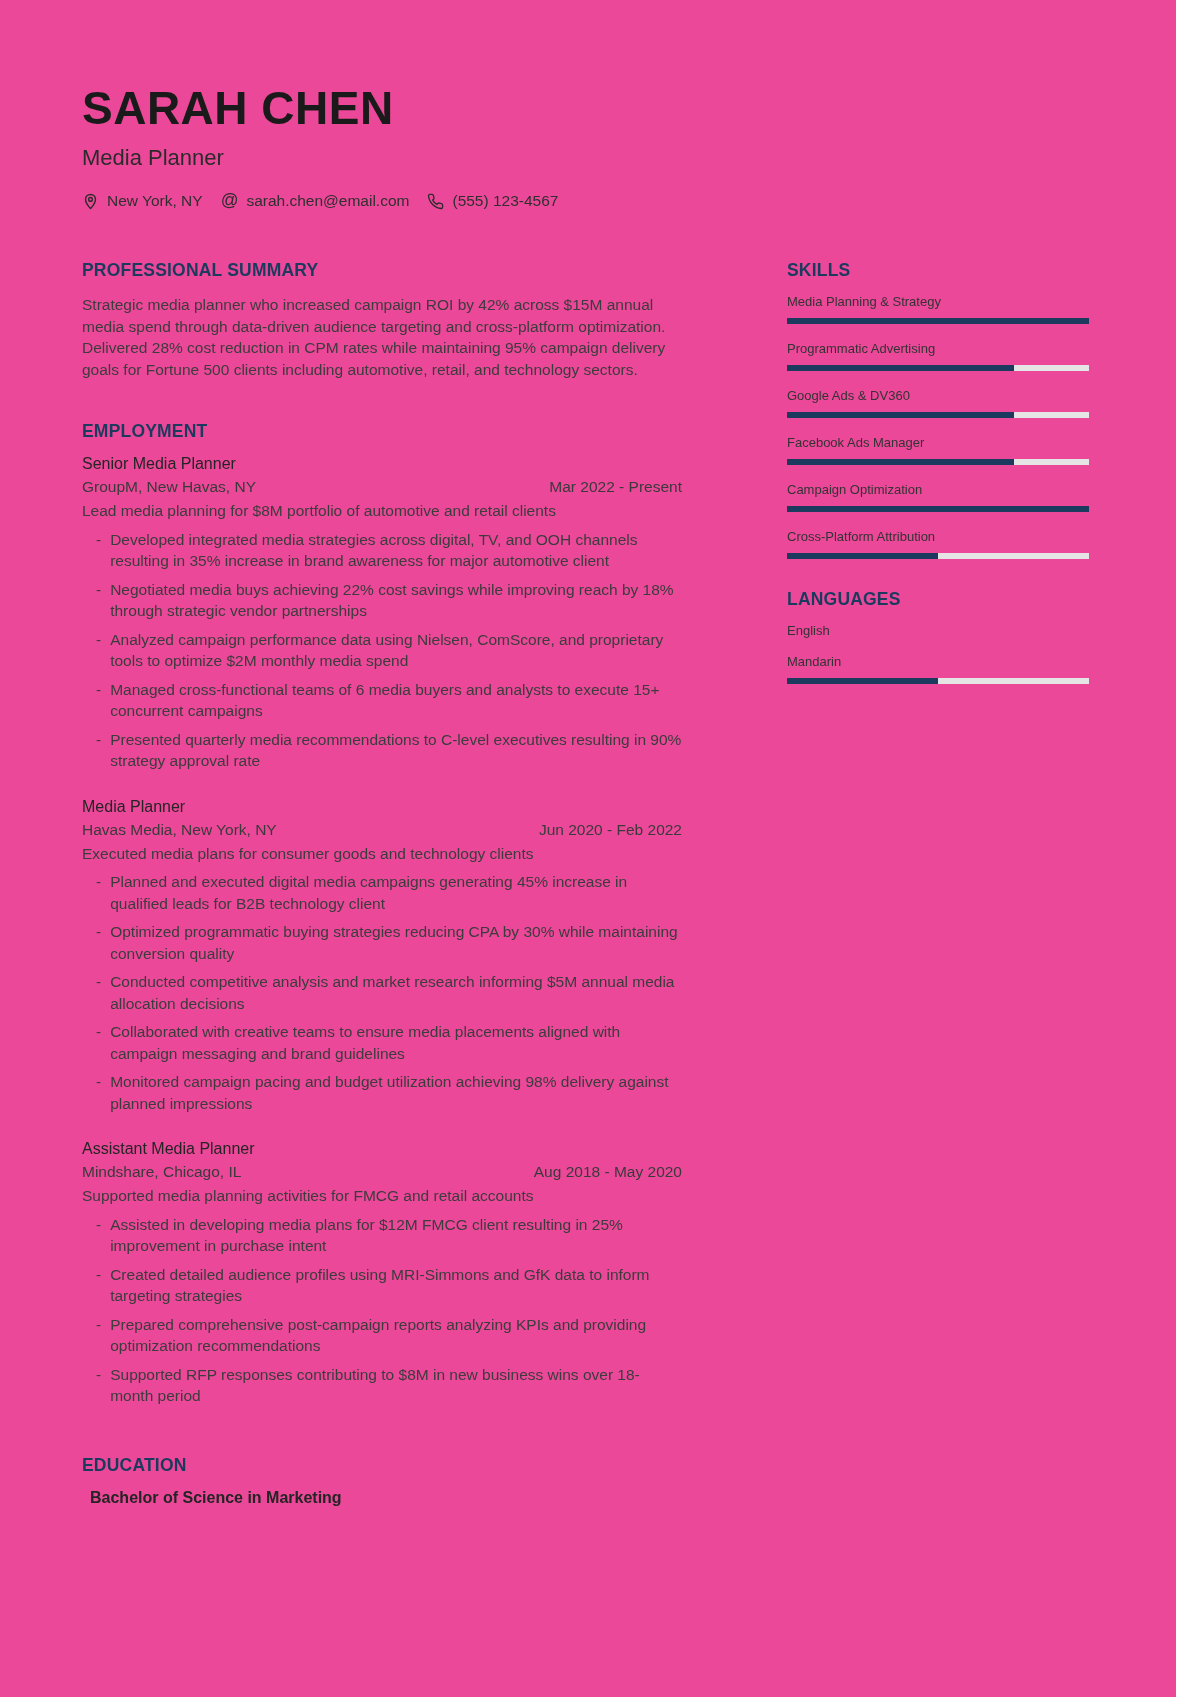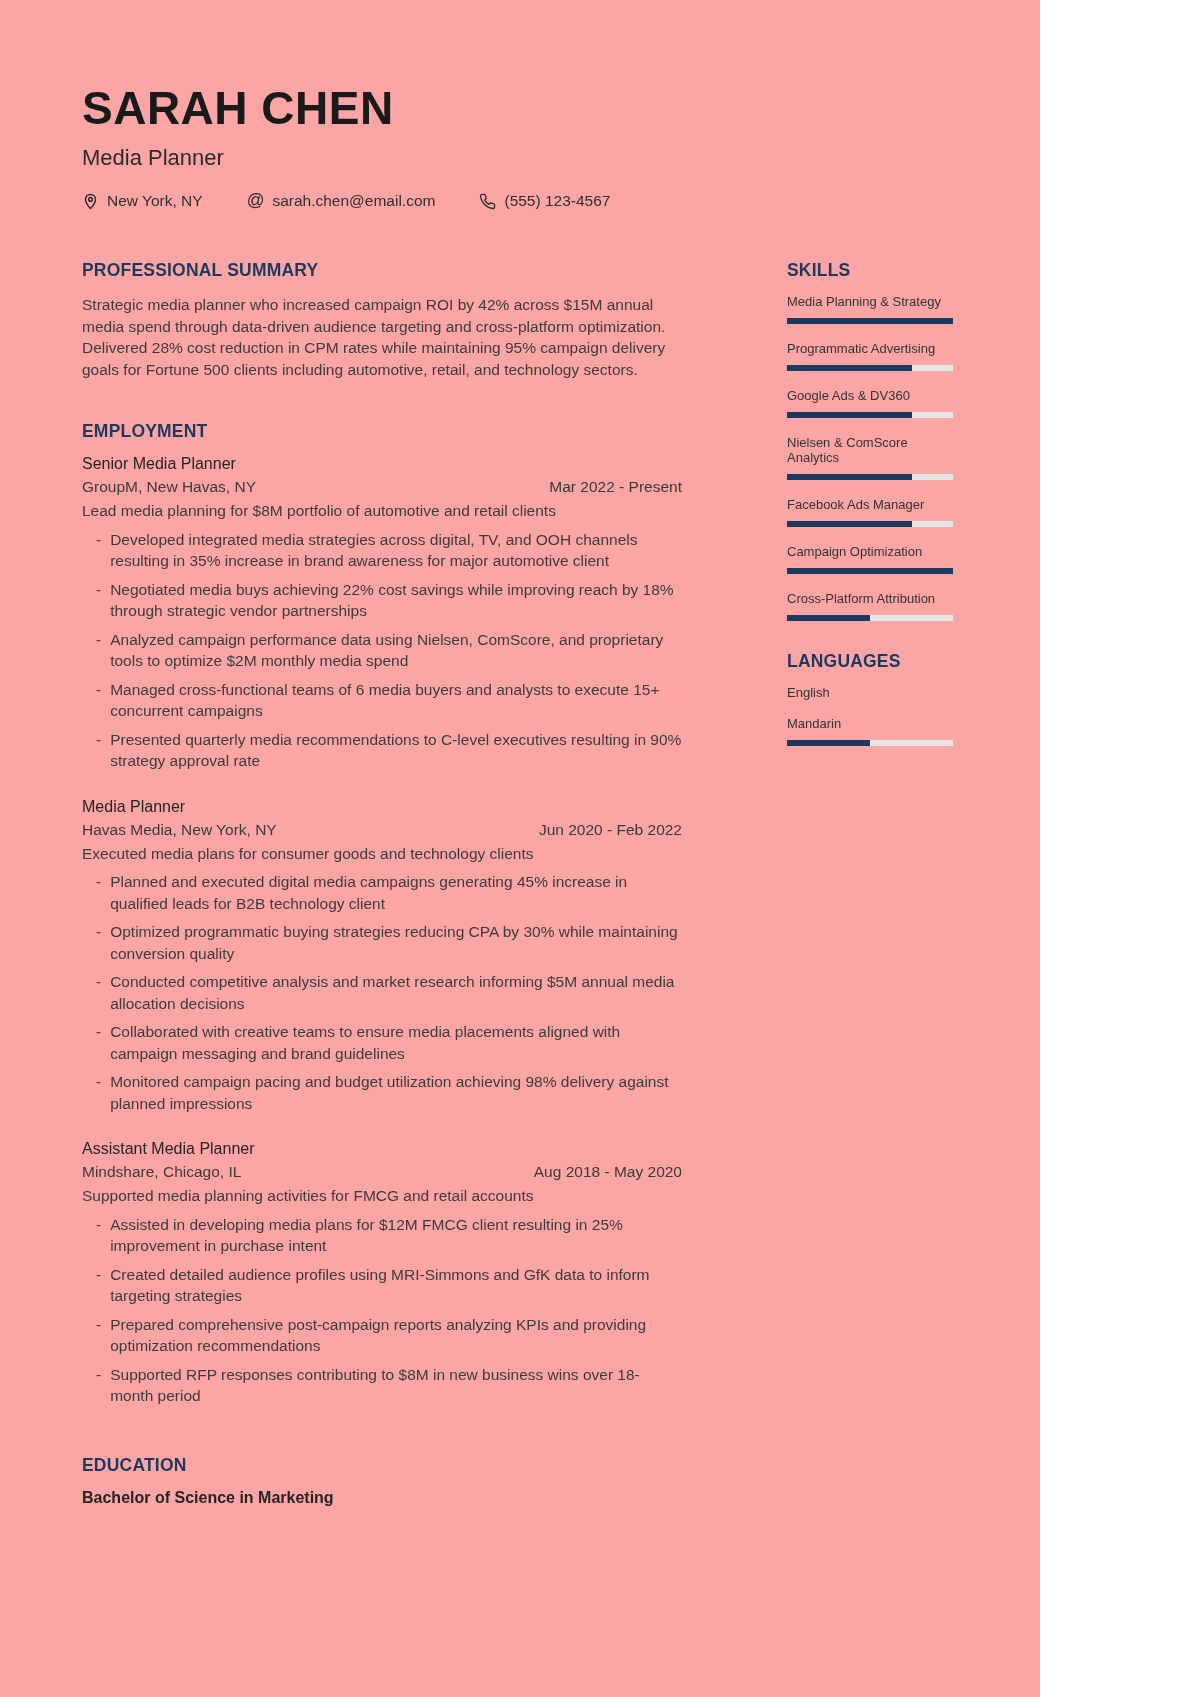--- a/index.html
+++ b/index.html
@@ -1,34 +1,34 @@
 <!DOCTYPE html>
 <html style="--accent: #1c3a5e; --track: #e5e5e5; --text: #3c3c3c; --name-color: #1a1a1a;"><head>
 <meta charset="utf-8">
 <title>Resume</title>
 <style>
   html,body { margin:0; padding:0; background:#ffffff; }
   .page {
     position:relative;
-    width:1040px; height:1697px;
+    width:1176px; height:1697px;
     box-sizing:border-box;
     padding:85px 87px 0 82px;
-    background:#fca5a5;
+    background:#ec4899;
     font-family:"Liberation Sans","DejaVu Sans",sans-serif;
     color:var(--text,#3c3c3c);
     overflow:hidden;
   }
   
   h1.name {
     margin:0; font-size:46px; line-height:1.0; font-weight:700;
     letter-spacing:0.5px; color:var(--name-color,#1a1a1a);
   }
   .candidate-title { margin-top:14px; font-size:22px; color:#2b2b2b; }
   .contact-row {
-    display:flex; align-items:center; gap:44px;
+    display:flex; align-items:center; gap:18px;
     margin-top:21px; font-size:15.5px; color:#2f2f2f;
   }
   .contact-item { display:inline-flex; align-items:center; gap:8px; }
   .cicon { width:17px; height:17px; flex:0 0 auto; }
   .at-glyph { font-size:17.5px; color:#2b2b2b; line-height:1; }
   
   .columns { display:flex; margin-top:50px; }
   .main-col { flex:0 0 600px; width:600px; }
   .side-col { flex:1; margin-left:105px; min-width:0; }
   h2.sec {
@@ -46,21 +46,21 @@
     margin-top:5px; font-size:15.5px; color:#3a3a3a;
   }
   .job-summary { margin:4px 0 0 0; font-size:15.5px; line-height:21.5px; }
   .bullets { margin-top:3px; }
   .bullet {
     display:flex; gap:9px; padding-left:14px;
     margin-top:7px; font-size:15.5px; line-height:21.5px;
   }
   .bullet .dash { flex:0 0 auto; }
   .education-section { margin-top:48px; }
-  .degree { margin:0; font-size:16px; font-weight:700; color:#242424; }
+  .degree { margin:8px; font-size:16px; font-weight:700; color:#242424; }
   
   .skill { margin-bottom:17px; }
   .skill-label { font-size:13px; color:#333333; margin-bottom:9px; }
   .bar { height:6px; background:var(--track,#e5e5e5); overflow:hidden; }
   .bar-fill { height:100%; width:0; background:var(--accent,#1c3a5e); }
   .languages-section { margin-top:30px; }
   .languages-section .skill { margin-bottom:16px; }
 </style>
 </head>
 <body>
@@ -237,26 +237,20 @@
             </div>
           </div>
 
           <div class="skill">
             <div class="skill-label">Google Ads &amp; DV360</div>
             <div class="bar">
               <div class="bar-fill" style="width: 75%;"></div>
             </div>
           </div>
 
-          <div class="skill">
-            <div class="skill-label">Nielsen &amp; ComScore Analytics</div>
-            <div class="bar">
-              <div class="bar-fill" style="width: 75%;"></div>
-            </div>
-          </div>
 
           <div class="skill">
             <div class="skill-label">Facebook Ads Manager</div>
             <div class="bar">
               <div class="bar-fill" style="width: 75%;"></div>
             </div>
           </div>
 
 
           <div class="skill">

